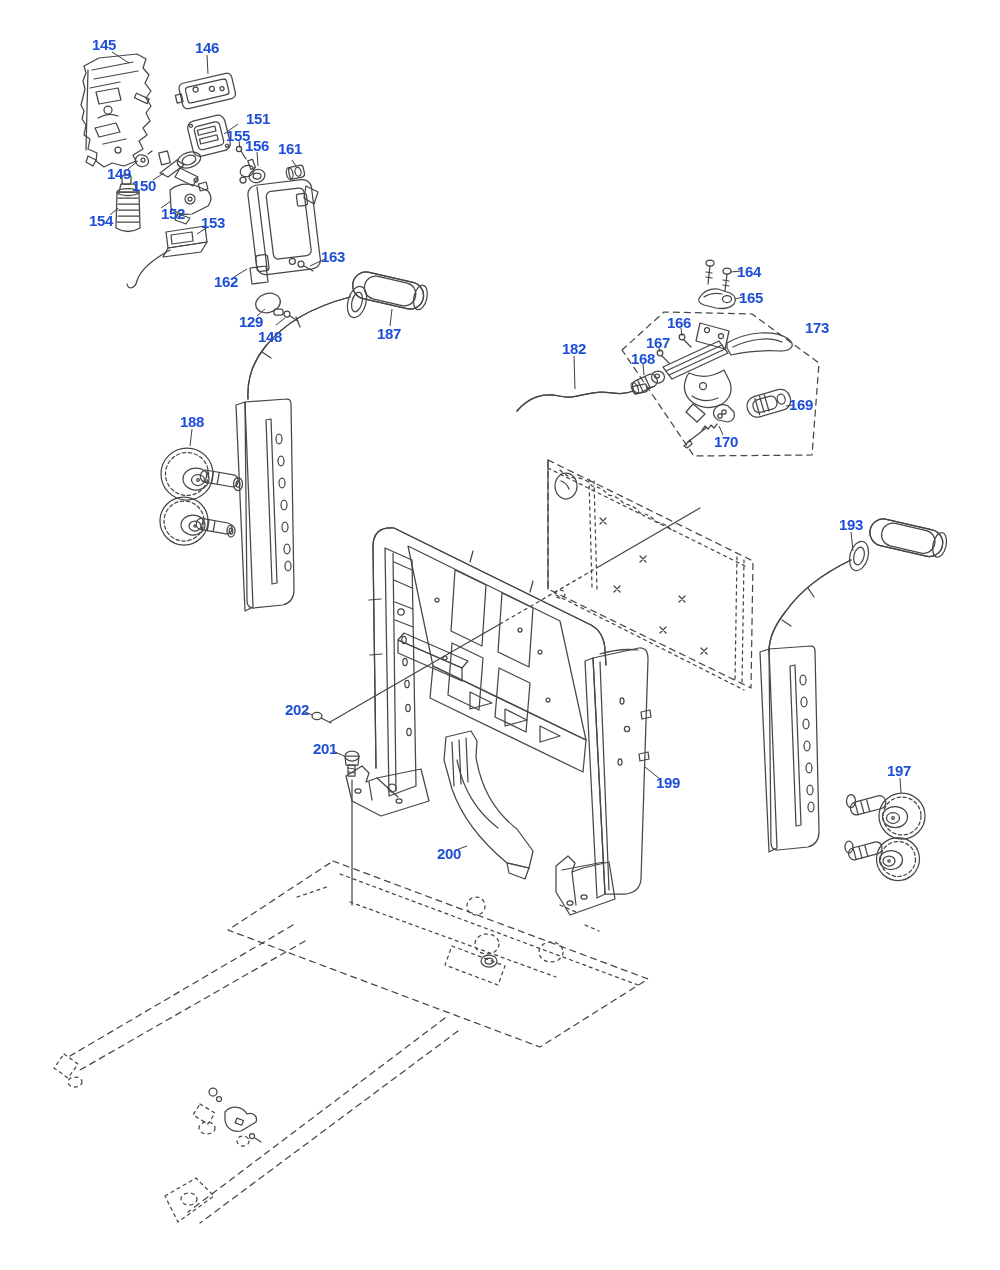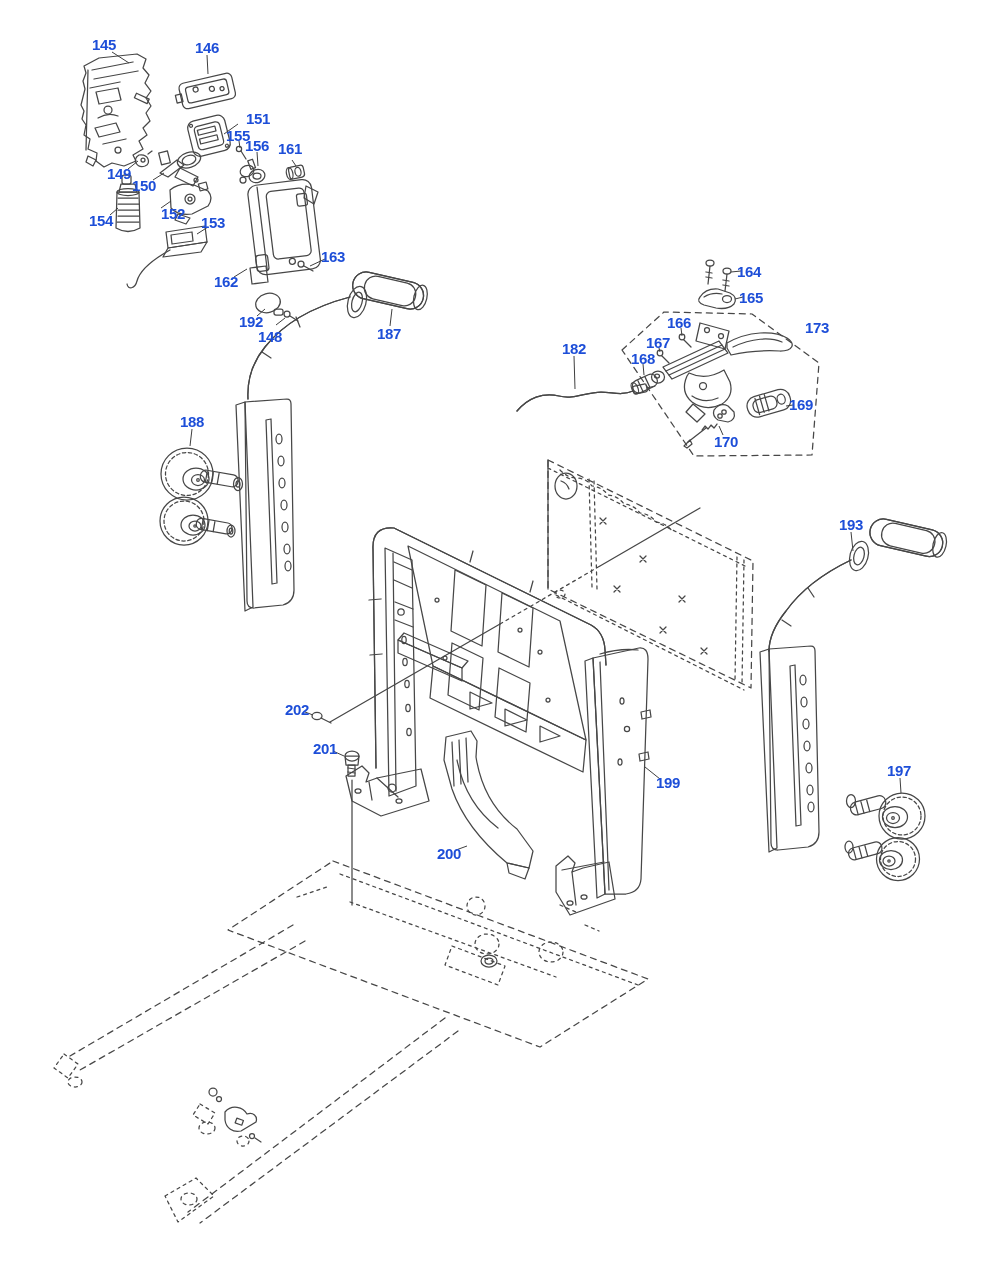--- a/index.html
+++ b/index.html
@@ -501,21 +501,21 @@
       <div class="part-label" style="left: 238px; top: 135px;">155</div>
       <div class="part-label" style="left: 257px; top: 145px;">156</div>
       <div class="part-label" style="left: 290px; top: 148px;">161</div>
       <div class="part-label" style="left: 119px; top: 173px;">149</div>
       <div class="part-label" style="left: 144px; top: 185px;">150</div>
       <div class="part-label" style="left: 101px; top: 220px;">154</div>
       <div class="part-label" style="left: 153px; top: 213px; margin-left: 20px;">152</div>
       <div class="part-label" style="left: 213px; top: 222px;">153</div>
       <div class="part-label" style="left: 226px; top: 281px;">162</div>
       <div class="part-label" style="left: 333px; top: 256px;">163</div>
-      <div class="part-label" style="left: 251px; top: 321px;">192</div>
+      <div class="part-label" style="left: 251px; top: 321px;">129</div>
       <div class="part-label" style="left: 270px; top: 336px;">148</div>
       <div class="part-label" style="left: 389px; top: 333px;">187</div>
       <div class="part-label" style="left: 192px; top: 421px;">188</div>
       <div class="part-label" style="left: 574px; top: 348px;">182</div>
       <div class="part-label" style="left: 749px; top: 271px;">164</div>
       <div class="part-label" style="left: 751px; top: 297px;">165</div>
       <div class="part-label" style="left: 679px; top: 322px;">166</div>
       <div class="part-label" style="left: 658px; top: 342px;">167</div>
       <div class="part-label" style="left: 643px; top: 358px;">168</div>
       <div class="part-label" style="left: 777px; top: 327px; margin-left: 40px;">173</div>

